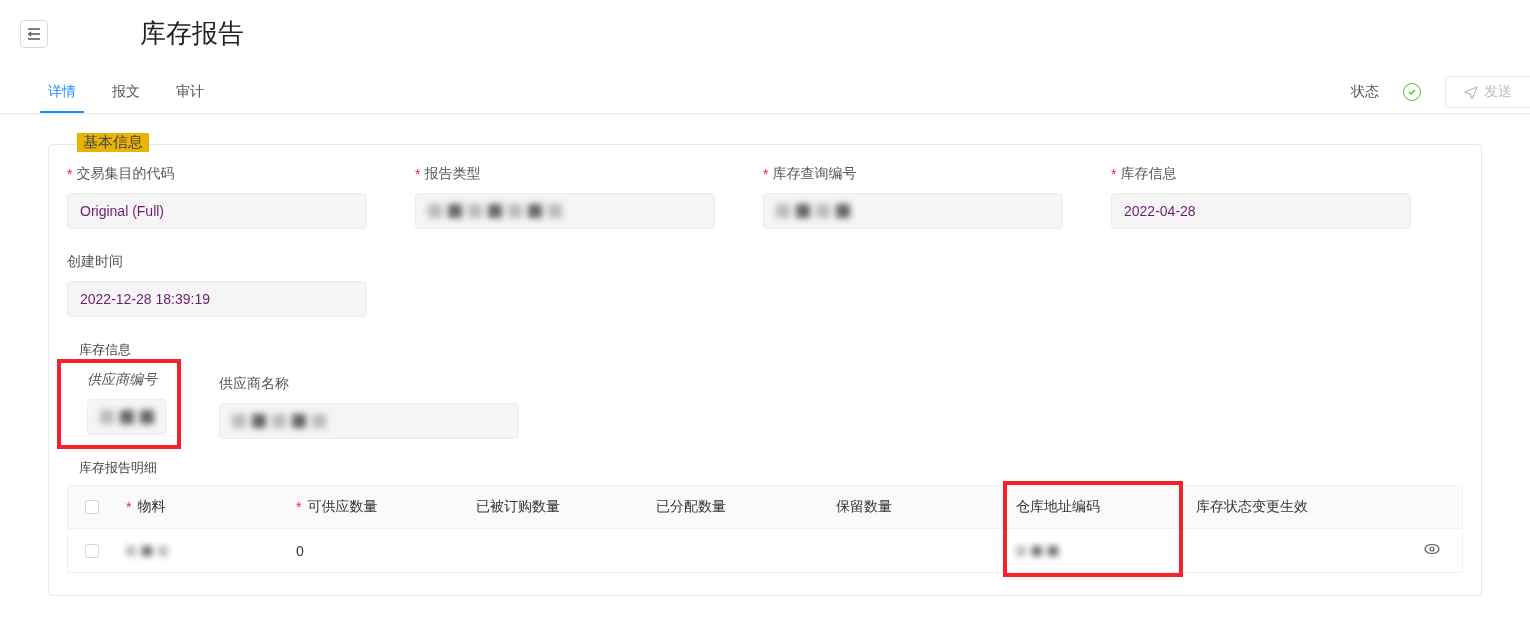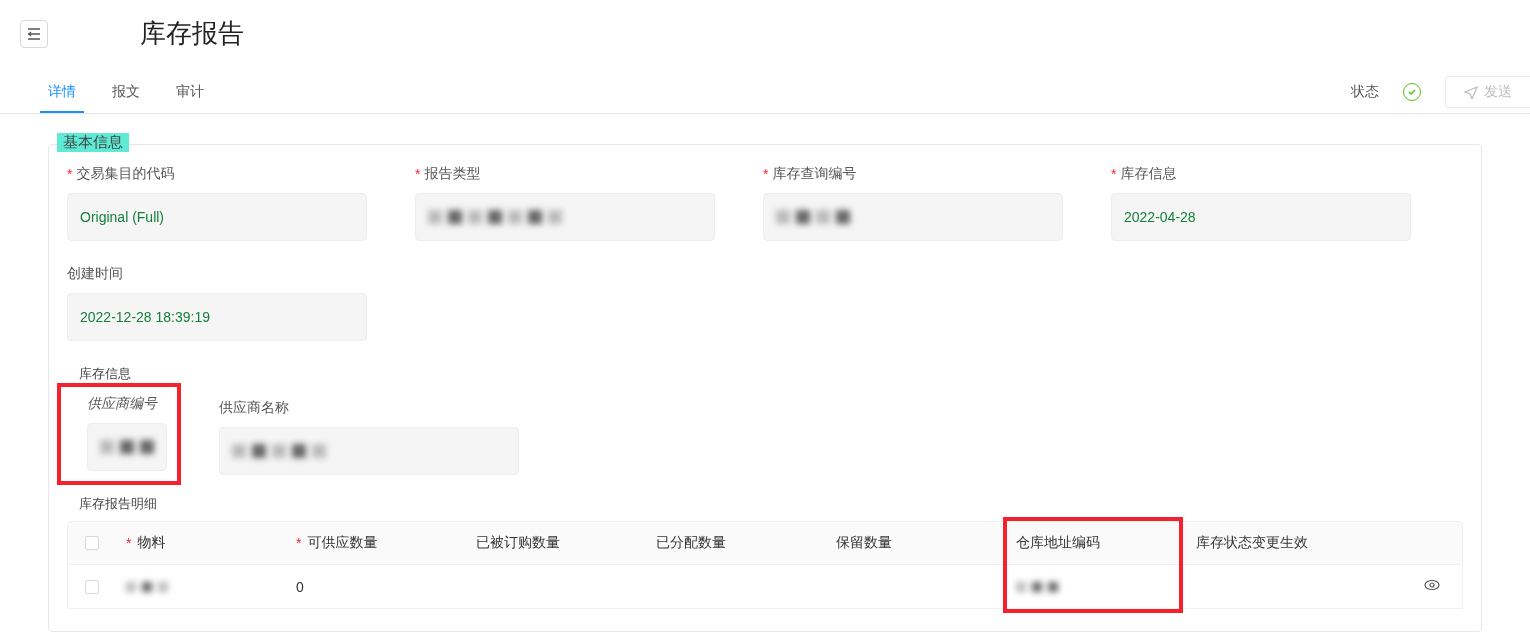--- a/index.html
+++ b/index.html
@@ -13,27 +13,27 @@
 .tab.active { color: #1890ff; }
 .tab.active::after { content: ''; position: absolute; left: 10px; right: 10px; bottom: 0; height: 2px; background: #1890ff; }
 .status-area { margin-left: auto; display: flex; align-items: center; gap: 24px; }
 .status-label { color: #555; }
 .status-icon { width: 18px; height: 18px; border: 1.5px solid #52c41a; border-radius: 50%; display: flex; align-items: center; justify-content: center; }
 .status-icon svg { width: 10px; height: 10px; }
 .send-btn { display: flex; align-items: center; gap: 6px; padding: 6px 18px; border: 1px solid #e8e8e8; border-radius: 4px 0 0 4px; color: #bbb; background: #fff; margin-right: -30px; border-right: none; }
 .send-btn svg { width: 14px; height: 14px; }
 .content { padding: 30px 48px 10px 48px; }
 .fieldset { border: 1px solid #e8e8e8; border-radius: 4px; padding: 20px 18px 22px 18px; position: relative; margin-bottom: 0; }
-.fieldset-legend { position: absolute; top: -12px; left: 8px; background: #5eead4; padding: 0 6px; font-size: 15px; color: #444; }
+.fieldset-legend { position: absolute; top: -12px; left: 28px; background: #eab308; padding: 0 6px; font-size: 15px; color: #444; }
 .form-row { display: flex; gap: 48px; margin-bottom: 24px; }
 .form-row:last-child { margin-bottom: 0; }
 .form-field { flex: 0 0 300px; display: flex; flex-direction: column; gap: 10px; }
 .field-label { color: #555; display: flex; align-items: center; gap: 4px; }
 .req { color: #f5222d; }
-.field-input { height: 48px; background: #f5f5f5; border: 1px solid #eee; border-radius: 4px; padding: 0 12px; display: flex; align-items: center; color: #15803d; }
+.field-input { height: 36px; background: #f5f5f5; border: 1px solid #eee; border-radius: 4px; padding: 0 12px; display: flex; align-items: center; color: #701a75; }
 .section-title { font-size: 13px; color: #444; margin: 20px 0 8px 12px; }
 .highlight-box { border: 4px solid #f5222d; padding: 8px 10px 10px 26px; margin: -8px -10px -10px -10px; font-style: italic; }
 .table-wrap { margin-top: 8px; position: relative; }
 .table-header { display: flex; align-items: center; background: #fafafa; border: 1px solid #f0f0f0; border-radius: 4px 4px 0 0; height: 44px; }
 .table-row { display: flex; align-items: center; height: 44px; border-left: 1px solid #f0f0f0; border-right: 1px solid #f0f0f0; border-bottom: 1px solid #f0f0f0; }
 .th, .td { padding: 0 10px; display: flex; align-items: center; gap: 6px; }
 .col-check { flex: 0 0 48px; justify-content: center; }
 .col-material { flex: 0 0 170px; }
 .col-qty { flex: 0 0 180px; }
 .col-ordered { flex: 0 0 180px; }

